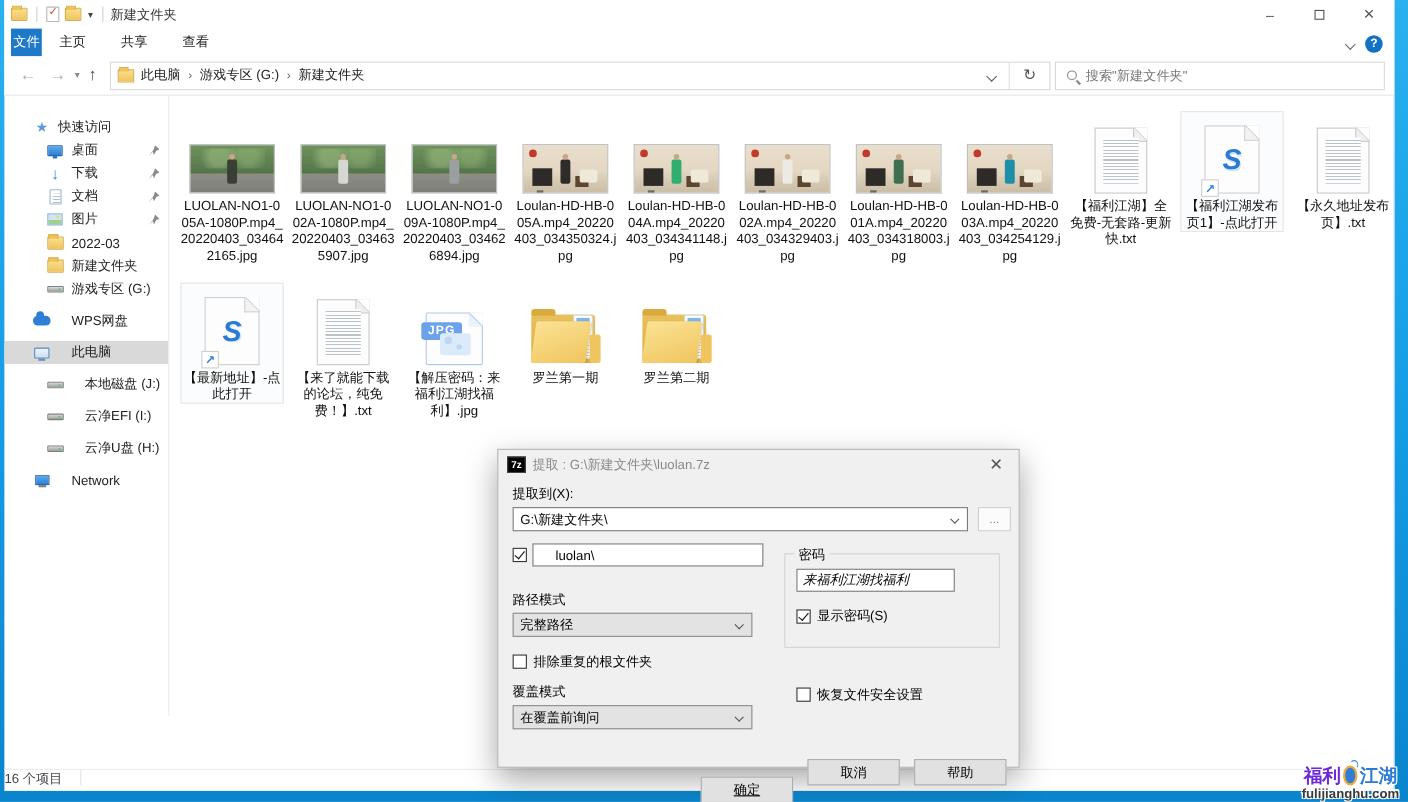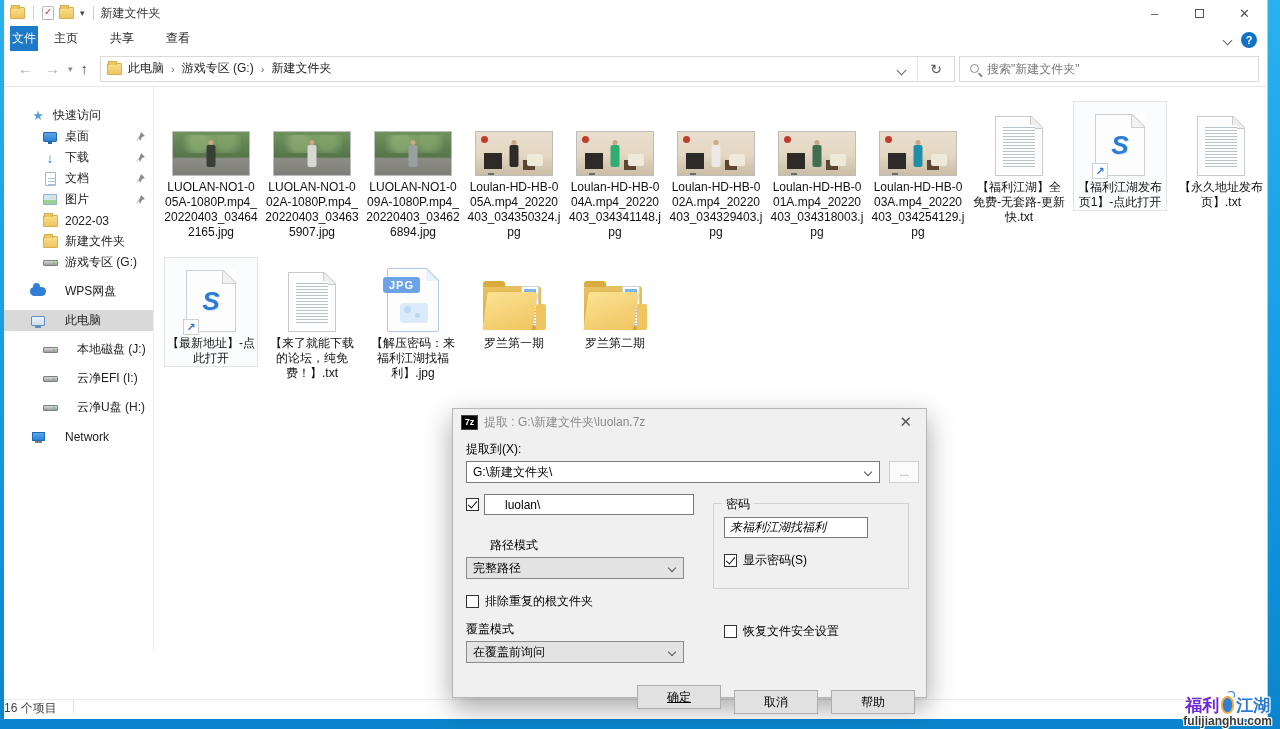--- a/index.html
+++ b/index.html
@@ -100,21 +100,21 @@
 
   .txticon { width:48px; height:60px; background:#fdfdfd; border:1px solid #c9c9c9; position:relative; box-shadow:inset 0 0 0 1px #fff; }
   .txticon::before { content:""; position:absolute; right:-1px; top:-1px; width:12px; height:12px; background:linear-gradient(225deg,#fff 45%,#d2d2d2 50%,#efefef 55%); border-left:1px solid #c9c9c9; border-bottom:1px solid #c9c9c9; }
   .txticon::after { content:""; position:absolute; left:7px; top:8px; right:7px; bottom:8px; background:repeating-linear-gradient(#fdfdfd 0 2px,#b9c2c9 2px 3px); }
 
   .pageicon { width:50px; height:62px; background:#fdfdfd; border:1px solid #cfcfcf; position:relative; display:flex; align-items:center; justify-content:center; }
   .pageicon::before { content:""; position:absolute; right:-1px; top:-1px; width:13px; height:13px; background:linear-gradient(225deg,#fff 45%,#d2d2d2 50%,#f2f2f2 55%); border-left:1px solid #cfcfcf; border-bottom:1px solid #cfcfcf; }
   .s-logo { font-size:26px; font-weight:bold; font-style:italic; color:#2b7bd4; text-shadow:1px 1px 0 #cfe2f5; }
   .shortcut-arrow { position:absolute; left:-4px; bottom:-4px; width:16px; height:16px; background:#fff; border:1px solid #cfcfcf; display:flex; align-items:center; justify-content:center; font-size:11px; font-weight:bold; color:#2b7bd4; }
 
-  .jpgicon { width:52px; height:64px; background:#fdfdfd; border:1px solid #aecbec; border-radius:2px; position:relative; }
+  .jpgicon { width:52px; height:48px; background:#fdfdfd; border:1px solid #aecbec; border-radius:2px; position:relative; }
   .jpgicon::before { content:""; position:absolute; right:-1px; top:-1px; width:13px; height:13px; background:linear-gradient(225deg,#fff 45%,#aecbec 50%,#eaf3fc 55%); }
   .jpg-badge { position:absolute; left:-5px; top:8px; background:#6ca3e8; color:#fff; font-size:11px; font-weight:bold; padding:2px 6px; border-radius:3px; letter-spacing:1px; }
   .jpg-img { position:absolute; left:12px; bottom:8px; width:28px; height:20px; background:#dcebfa; border-radius:3px; }
   .jpg-img::after { content:""; position:absolute; left:4px; top:3px; width:7px; height:7px; border-radius:50%; background:#bcd8f2; box-shadow:10px 6px 0 -1px #bcd8f2; }
 
   .foldericon { width:62px; height:52px; position:relative; }
   .foldericon .back { position:absolute; left:0; bottom:2px; width:58px; height:44px; background:linear-gradient(#e8c15e,#d9ab3f); border-radius:3px 3px 2px 2px; }
   .foldericon .back::before { content:""; position:absolute; top:-5px; left:0; width:22px; height:6px; background:#d9ab3f; border-radius:3px 3px 0 0; }
   .foldericon .paper { position:absolute; right:6px; bottom:6px; width:18px; height:40px; background:#fff; border:1px solid #d0d0d0; background-image:repeating-linear-gradient(#fff 0 2px,#c2cdd6 2px 3px); background-size:12px 24px; background-repeat:no-repeat; background-position:2px 13px; }
   .foldericon .paper::before { content:""; position:absolute; left:2px; top:2px; width:12px; height:8px; background:#7fb5e8; }
@@ -482,21 +482,21 @@
 
     <div class="groupbox" style="left:260px; top:68px; width:196px; height:86px;">
       <span class="gb-label">密码</span>
       <input class="txt-input" style="left: 10px; top: 13px; width: 144px; font-style: italic;" value="来福利江湖找福利">
       <span class="cb-row" style="left:10px; top:48px;">
         <span class="cb checked"></span>
         <span>显示密码(S)</span>
       </span>
     </div>
 
-    <span class="dlg-label" style="left:13px; top:102px;margin-left:24px;">路径模式</span>
+    <span class="dlg-label" style="left:13px; top:102px;">路径模式</span>
     <div class="combo gray" style="left:13px; top:122px; width:218px;">
       <span>完整路径</span>
       <span class="cchev"></span>
     </div>
 
     <span class="cb-row" style="left:13px; top:158px;">
       <span class="cb"></span>
       <span>排除重复的根文件夹</span>
     </span>
 
@@ -504,21 +504,21 @@
     <div class="combo gray" style="left:13px; top:206px; width:218px;">
       <span>在覆盖前询问</span>
       <span class="cchev"></span>
     </div>
 
     <span class="cb-row" style="left:271px; top:188px;">
       <span class="cb"></span>
       <span>恢复文件安全设置</span>
     </span>
 
-    <button class="dlg-btn" style="left:184px; top:250px;text-decoration:underline;">确定</button>
+    <button class="dlg-btn" style="left:184px; top:271px;text-decoration:underline;">确定</button>
     <button class="dlg-btn" style="left:281px; top:255px;">取消</button>
     <button class="dlg-btn" style="left:378px; top:255px;">帮助</button>
   </div>
 </div>
 
 <div class="watermark">
   <div class="wm-row1">
     <span class="wm-cn wm-red">福利</span>
     <span class="wm-mouse"></span>
     <span class="wm-cn wm-blue">江湖</span>

